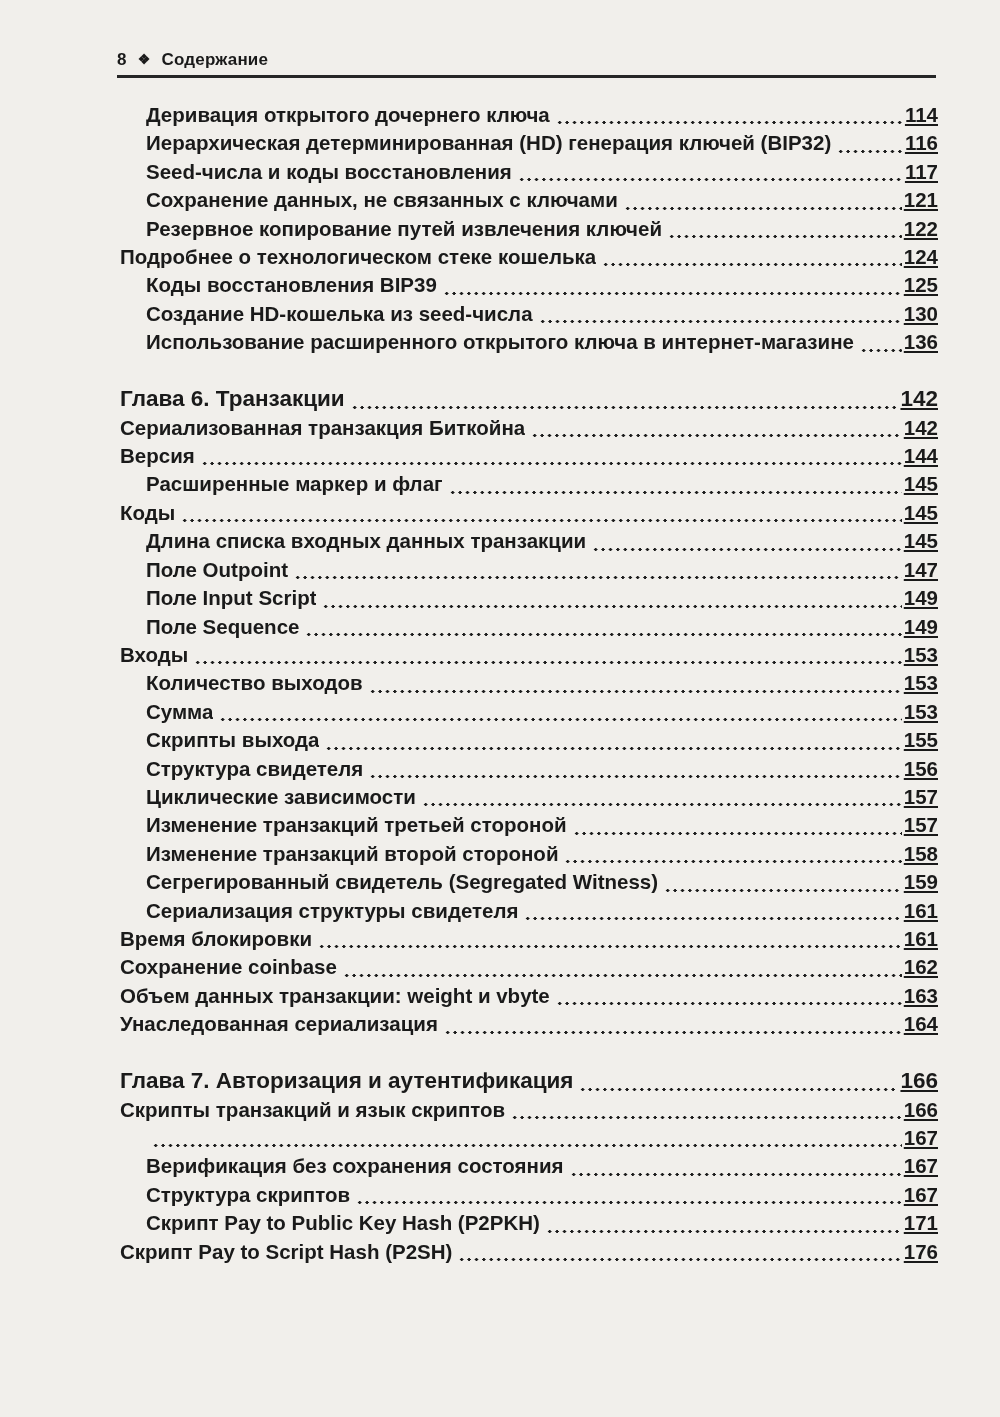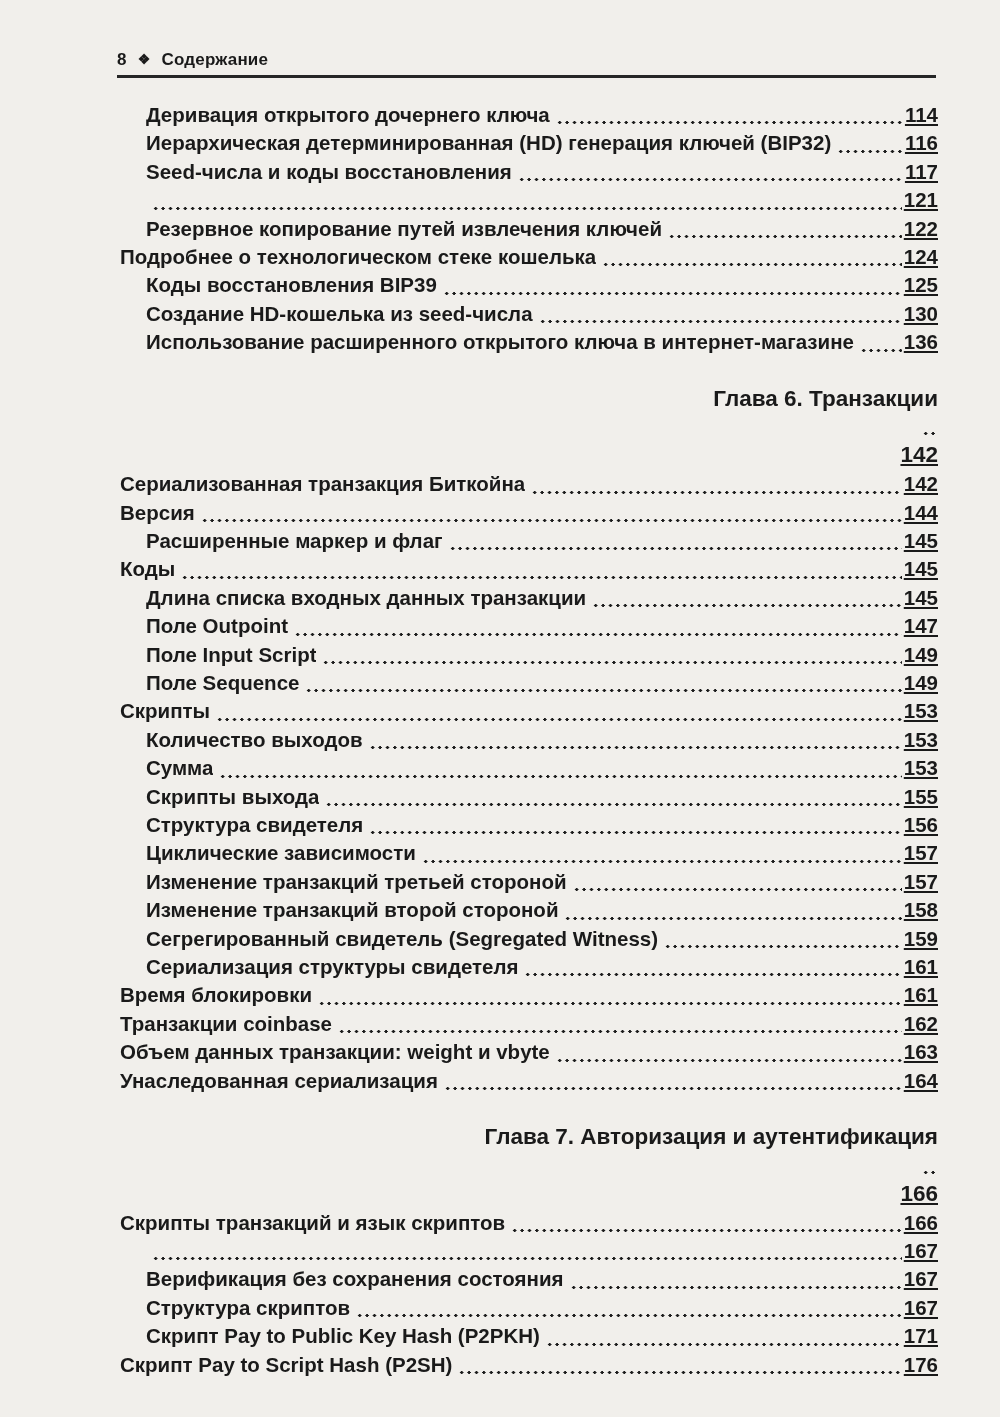--- a/index.html
+++ b/index.html
@@ -52,21 +52,20 @@
     font-size: 20.5px;
     line-height: 28.4px;
     white-space: nowrap;
   }
   .toc-row.indent {
     padding-left: 26px;
   }
   .toc-row.chapter {
     font-size: 22.5px;
     line-height: 30px;
-    flex-direction: column;
   }
   .toc-row.gap {
     margin-top: 27px;
   }
   .toc-title {
     flex: 0 1 auto;
     overflow: hidden;
     text-align: center;
   }
   .toc-dots {
@@ -108,20 +107,21 @@
         <span class="toc-title">Иерархическая детерминированная (HD) генерация ключей (BIP32)</span>
         <span class="toc-dots"></span>
         <span class="toc-page">116</span>
       </div>
       <div class="toc-row indent">
         <span class="toc-title">Seed-числа и коды восстановления</span>
         <span class="toc-dots"></span>
         <span class="toc-page">117</span>
       </div>
       <div class="toc-row indent">
+        <span class="toc-title">Сохранение данных, не связанных с ключами</span>
         <span class="toc-dots"></span>
         <span class="toc-page">121</span>
       </div>
       <div class="toc-row indent">
         <span class="toc-title">Резервное копирование путей извлечения ключей</span>
         <span class="toc-dots"></span>
         <span class="toc-page">122</span>
       </div>
       <div class="toc-row">
         <span class="toc-title">Подробнее о технологическом стеке кошелька</span>
@@ -182,21 +182,21 @@
         <span class="toc-title">Поле Input Script</span>
         <span class="toc-dots"></span>
         <span class="toc-page">149</span>
       </div>
       <div class="toc-row indent">
         <span class="toc-title">Поле Sequence</span>
         <span class="toc-dots"></span>
         <span class="toc-page">149</span>
       </div>
       <div class="toc-row">
-        <span class="toc-title">Скрипты</span>
+        <span class="toc-title">Входы</span>
         <span class="toc-dots"></span>
         <span class="toc-page">153</span>
       </div>
       <div class="toc-row indent">
         <span class="toc-title">Количество выходов</span>
         <span class="toc-dots"></span>
         <span class="toc-page">153</span>
       </div>
       <div class="toc-row indent">
         <span class="toc-title">Сумма</span>
@@ -237,21 +237,21 @@
         <span class="toc-title">Сериализация структуры свидетеля</span>
         <span class="toc-dots"></span>
         <span class="toc-page">161</span>
       </div>
       <div class="toc-row">
         <span class="toc-title">Время блокировки</span>
         <span class="toc-dots"></span>
         <span class="toc-page">161</span>
       </div>
       <div class="toc-row">
-        <span class="toc-title">Транзакции coinbase</span>
+        <span class="toc-title">Сохранение coinbase</span>
         <span class="toc-dots"></span>
         <span class="toc-page">162</span>
       </div>
       <div class="toc-row">
         <span class="toc-title">Объем данных транзакции: weight и vbyte</span>
         <span class="toc-dots"></span>
         <span class="toc-page">163</span>
       </div>
       <div class="toc-row">
         <span class="toc-title">Унаследованная сериализация</span>

